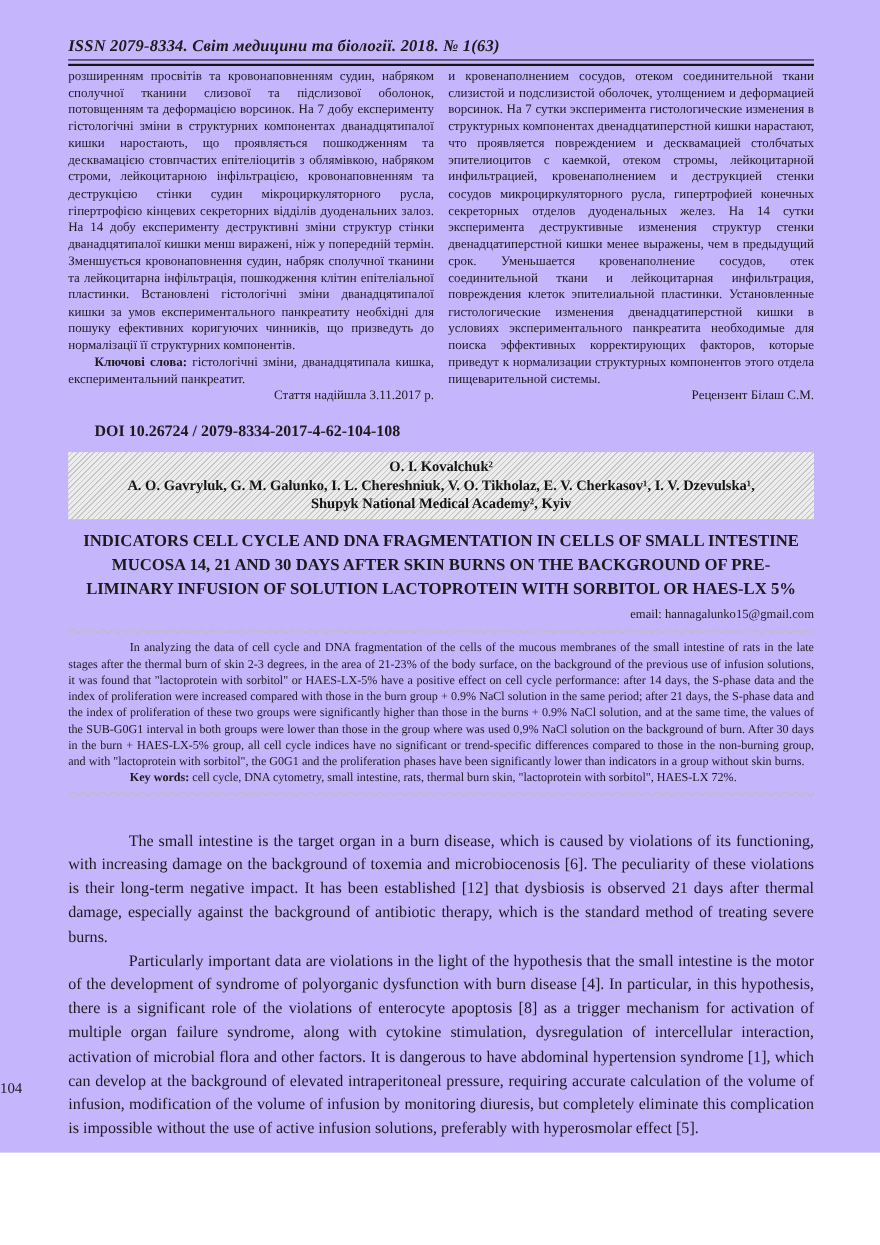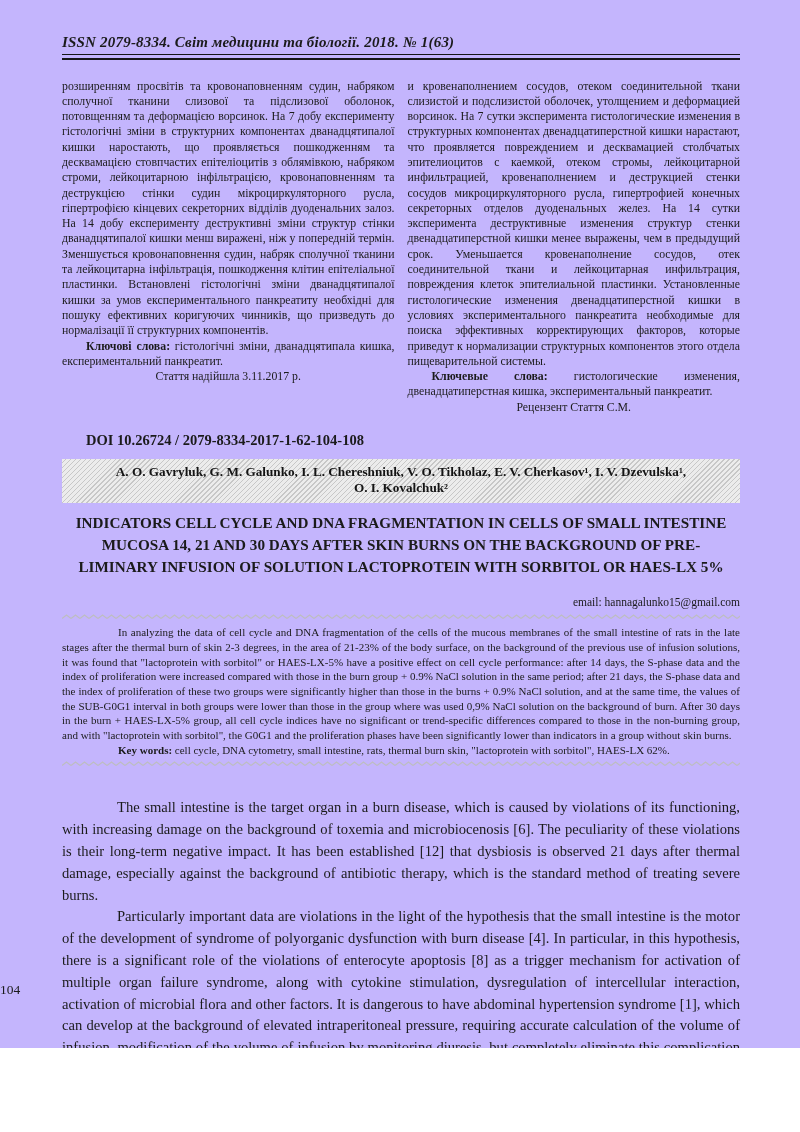--- a/index.html
+++ b/index.html
@@ -18,42 +18,42 @@
   .journal-header {
     font-size:15px; font-weight:bold; font-style:italic;
     letter-spacing:0.2px; white-space:nowrap;
   }
   .header-rule {
     margin-top:3px; height:2.5px;
     border-top:1.6px solid #161616;
     border-bottom:2.4px solid #161616;
   }
   
-  .columns { display:flex; gap:13px; margin-top:19px; }
+  .columns { display:flex; gap:13px; margin-top:2px; }
   .col { width:333px; font-size:11.8px; line-height:15.3px; text-align:justify; }
   .col p { margin:0; }
   .kw-label { font-weight:bold; }
   .kw-para { text-indent:24px; }
-  .col .meta-line { text-align:center; text-indent:0; }
+  .col .meta-line { text-align:right; text-indent:0; }
   
   .doi-block { margin-top:16px; padding-left:24px; font-weight:bold; font-size:14.5px; line-height:18.5px; }
   .doi-block div { white-space:nowrap; }
   
   .authors-block {
     margin-top:9px; text-align:center; font-weight:bold;
     font-size:13.2px; line-height:16.8px;
     padding:5px 6px 6px;
     background:repeating-linear-gradient(135deg,#ececec 0 2.5px,#c7c7c7 2.5px 3.5px);
     color:#141414;
   }
   .authors-block span { display:block; }
   
   .article-title { margin-top:9px; text-align:center; font-weight:bold; font-size:15.2px; line-height:22px; }
   .article-title span { display:block; }
-  .email-line { text-align:right; font-size:11.5px; margin-top:18px; }
+  .email-line { text-align:right; font-size:11.5px; margin-top:6px; }
   
   .zigzag { display:block; margin-top:6px; }
   .zigzag2 { margin-top:4px; }
   
   .abstract-block { margin-top:5px; font-size:11px; line-height:14.7px; text-align:justify; }
   .abstract-block p { margin:0; }
   .abstract-block .first { text-indent:56px; }
   .abstract-block .kw-line { text-indent:56px; }
   
   .body-block { margin-top:30px; font-size:14.6px; line-height:21.8px; text-align:justify; }
@@ -70,32 +70,32 @@
   <div class="header-rule"></div>
 
   <div class="columns">
     <div class="col">
       <p>розширенням просвітів та кровонаповненням судин, набряком сполучної тканини слизової та підслизової оболонок, потовщенням та деформацією ворсинок. На 7 добу експерименту гістологічні зміни в структурних компонентах дванадцятипалої кишки наростають, що проявляється пошкодженням та десквамацією стовпчастих епітеліоцитів з облямівкою, набряком строми, лейкоцитарною інфільтрацією, кровонаповненням та деструкцією стінки судин мікроциркуляторного русла, гіпертрофією кінцевих секреторних відділів дуоденальних залоз. На 14 добу експерименту деструктивні зміни структур стінки дванадцятипалої кишки менш виражені, ніж у попередній термін. Зменшується кровонаповнення судин, набряк сполучної тканини та лейкоцитарна інфільтрація, пошкодження клітин епітеліальної пластинки. Встановлені гістологічні зміни дванадцятипалої кишки за умов експериментального панкреатиту необхідні для пошуку ефективних коригуючих чинників, що призведуть до нормалізації її структурних компонентів.</p>
       <p class="kw-para"><span class="kw-label">Ключові слова:</span><span> гістологічні зміни, дванадцятипала кишка, експериментальний панкреатит.</span></p>
       <p class="meta-line">Стаття надійшла 3.11.2017 р.</p>
     </div>
     <div class="col">
       <p>и кровенаполнением сосудов, отеком соединительной ткани слизистой и подслизистой оболочек, утолщением и деформацией ворсинок. На 7 сутки эксперимента гистологические изменения в структурных компонентах двенадцатиперстной кишки нарастают, что проявляется повреждением и десквамацией столбчатых эпителиоцитов с каемкой, отеком стромы, лейкоцитарной инфильтрацией, кровенаполнением и деструкцией стенки сосудов микроциркуляторного русла, гипертрофией конечных секреторных отделов дуоденальных желез. На 14 сутки эксперимента деструктивные изменения структур стенки двенадцатиперстной кишки менее выражены, чем в предыдущий срок. Уменьшается кровенаполнение сосудов, отек соединительной ткани и лейкоцитарная инфильтрация, повреждения клеток эпителиальной пластинки. Установленные гистологические изменения двенадцатиперстной кишки в условиях экспериментального панкреатита необходимые для поиска эффективных корректирующих факторов, которые приведут к нормализации структурных компонентов этого отдела пищеварительной системы.</p>
-      <p class="kw-para"><span class="kw-label">Ключевые слова:</span><span> гистологические изменения, двенадцатиперстная кишка, экспериментальный панкреатит.</span></p>
-      <p class="meta-line">Рецензент Стаття С.М.</p>
+      <p class="meta-line">Рецензент Білаш С.М.</p>
     </div>
   </div>
 
   <div class="doi-block">
-    <div>DOI 10.26724 / 2079-8334-2017-1-62-104-108</div>
+    <div>DOI 10.26724 / 2079-8334-2017-4-62-104-108</div>
   </div>
 
   <div class="authors-block">
+    <span>O. I. Kovalchuk²</span>
     <span>A. O. Gavryluk, G. M. Galunko, I. L. Chereshniuk, V. O. Tikholaz, E. V. Cherkasov¹, I. V. Dzevulska¹,</span>
-    <span>O. I. Kovalchuk²</span>
+    <span>Shupyk National Medical Academy², Kyiv</span>
   </div>
 
   <div class="article-title">
     <span>INDICATORS CELL CYCLE AND DNA FRAGMENTATION IN CELLS OF SMALL INTESTINE</span>
     <span>MUCOSA 14, 21 AND 30 DAYS AFTER SKIN BURNS ON THE BACKGROUND OF PRE-</span>
     <span>LIMINARY INFUSION OF SOLUTION LACTOPROTEIN WITH SORBITOL OR HAES-LX 5%</span>
   </div>
 
   <div class="email-line">email: hannagalunko15@gmail.com</div>
 
@@ -103,21 +103,21 @@
     <defs>
       <pattern id="zzpat" width="9" height="6" patternUnits="userSpaceOnUse">
         <path d="M0 4.6 L4.5 1 L9 4.6" fill="none" stroke="#bdbdc1" stroke-width="1.3"></path>
       </pattern>
     </defs>
     <rect width="678" height="6" fill="url(#zzpat)"></rect>
   </svg>
 
   <div class="abstract-block">
     <p class="first">In analyzing the data of cell cycle and DNA fragmentation of the cells of the mucous membranes of the small intestine of rats in the late stages after the thermal burn of skin 2-3 degrees, in the area of 21-23% of the body surface, on the background of the previous use of infusion solutions, it was found that "lactoprotein with sorbitol" or HAES-LX-5% have a positive effect on cell cycle performance: after 14 days, the S-phase data and the index of proliferation were increased compared with those in the burn group + 0.9% NaCl solution in the same period; after 21 days, the S-phase data and the index of proliferation of these two groups were significantly higher than those in the burns + 0.9% NaCl solution, and at the same time, the values of the SUB-G0G1 interval in both groups were lower than those in the group where was used 0,9% NaCl solution on the background of burn. After 30 days in the burn + HAES-LX-5% group, all cell cycle indices have no significant or trend-specific differences compared to those in the non-burning group, and with "lactoprotein with sorbitol", the G0G1 and the proliferation phases have been significantly lower than indicators in a group without skin burns.</p>
-    <p class="kw-line"><span class="kw-label">Key words:</span><span> cell cycle, DNA cytometry, small intestine, rats, thermal burn skin, "lactoprotein with sorbitol", HAES-LX 62%.</span></p>
+    <p class="kw-line"><span class="kw-label">Key words:</span><span> cell cycle, DNA cytometry, small intestine, rats, thermal burn skin, "lactoprotein with sorbitol", HAES-LX 72%.</span></p>
   </div>
 
   <svg class="zigzag zigzag2" width="678" height="6">
     <rect width="678" height="6" fill="url(#zzpat)"></rect>
   </svg>
 
   <div class="body-block">
     <p>The small intestine is the target organ in a burn disease, which is caused by violations of its functioning, with increasing damage on the background of toxemia and microbiocenosis [6]. The peculiarity of these violations is their long-term negative impact. It has been established [12] that dysbiosis is observed 21 days after thermal damage, especially against the background of antibiotic therapy, which is the standard method of treating severe burns.</p>
     <p>Particularly important data are violations in the light of the hypothesis that the small intestine is the motor of the development of syndrome of polyorganic dysfunction with burn disease [4]. In particular, in this hypothesis, there is a significant role of the violations of enterocyte apoptosis [8] as a trigger mechanism for activation of multiple organ failure syndrome, along with cytokine stimulation, dysregulation of intercellular interaction, activation of microbial flora and other factors. It is dangerous to have abdominal hypertension syndrome [1], which can develop at the background of elevated intraperitoneal pressure, requiring accurate calculation of the volume of infusion, modification of the volume of infusion by monitoring diuresis, but completely eliminate this complication is impossible without the use of active infusion solutions, preferably with hyperosmolar effect [5].</p>
   </div>

